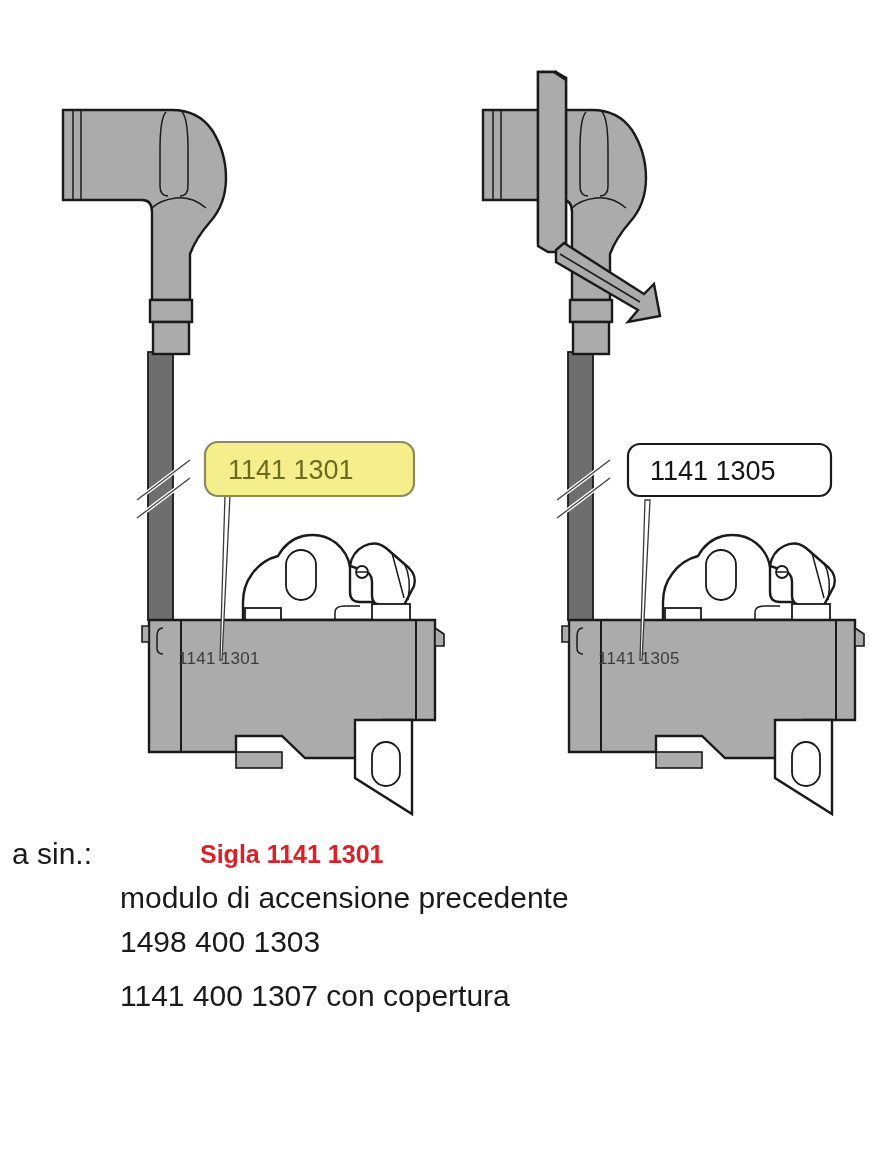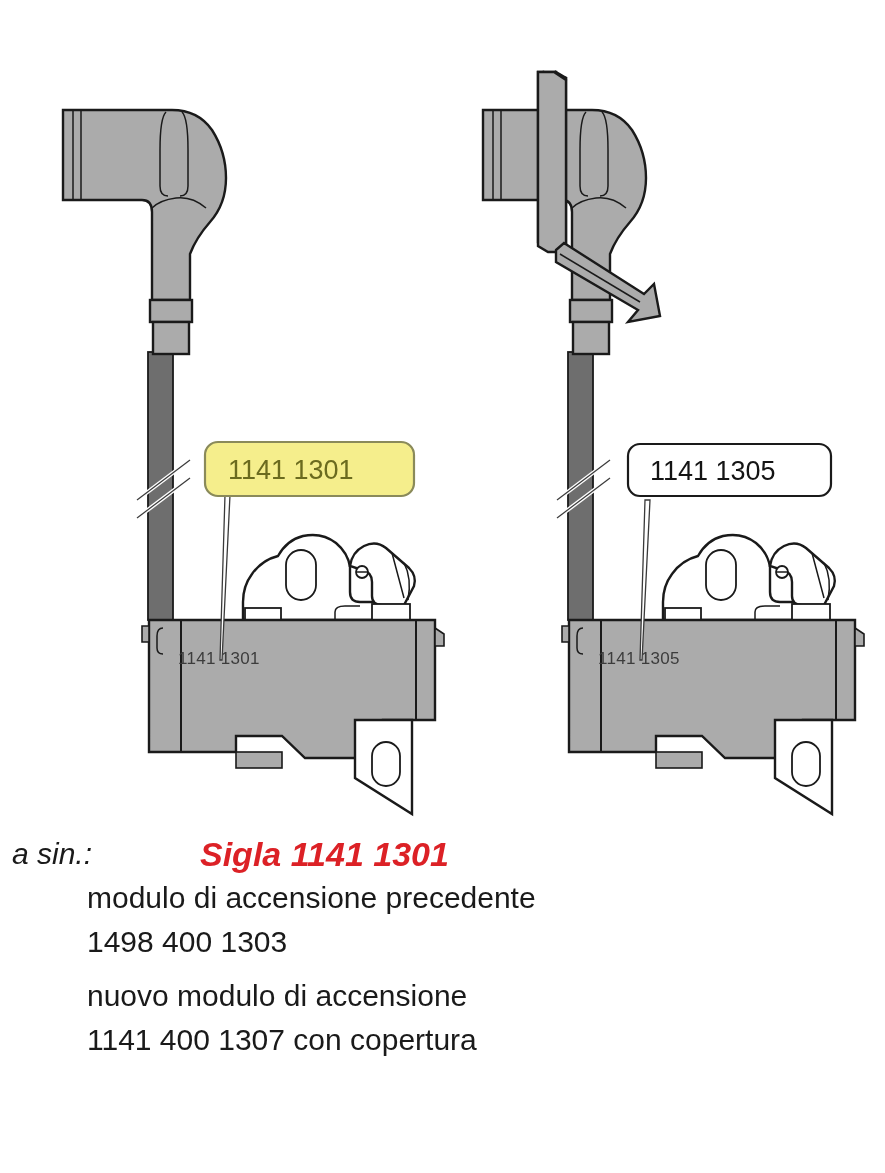--- a/index.html
+++ b/index.html
@@ -31,48 +31,47 @@
   .caption-block {
     position: absolute;
     left: 0;
     top: 832px;
     width: 885px;
   }
   .caption-row {
     display: flex;
     align-items: flex-start;
     width: 885px;
-    font-style: italic;
   }
   .caption-key {
     width: 200px;
     flex: 0 0 200px;
     padding-left: 12px;
     box-sizing: border-box;
     font-size: 30px;
     line-height: 44px;
     color: #1a1a1a;
     white-space: nowrap;
   }
   .caption-val {
     flex: 1 1 auto;
-    font-size: 34px;
+    font-size: 25px;
     line-height: 44px;
     color: #1a1a1a;
     white-space: nowrap;
   }
   .caption-val.bold {
     font-weight: bold;
   }
   .caption-val.red {
     font-weight: bold;
     color: #dc2126;
   }
   .caption-cont {
-    padding-left: 87px;
+    padding-left: 120px;
     font-size: 30px;
     line-height: 44px;
     color: #1a1a1a;
     white-space: nowrap;
   }
   .spacer-sm { height: 10px; }
 </style>
 </head>
 <body>
 
@@ -341,17 +340,16 @@
 
     <div class="caption-row">
       <div class="caption-key">a sin.:</div>
       <div class="caption-val red">Sigla 1141 1301</div>
     </div>
     <div class="caption-cont">modulo di accensione precedente</div>
     <div class="caption-cont">1498 400 1303</div>
 
     <div class="spacer-sm"></div>
 
-    <div class="caption-cont">nuovo modulo di accensione</div>
     <div class="caption-cont">1141 400 1307 con copertura</div>
   </div>
 
 </div>
 
 </body></html>

